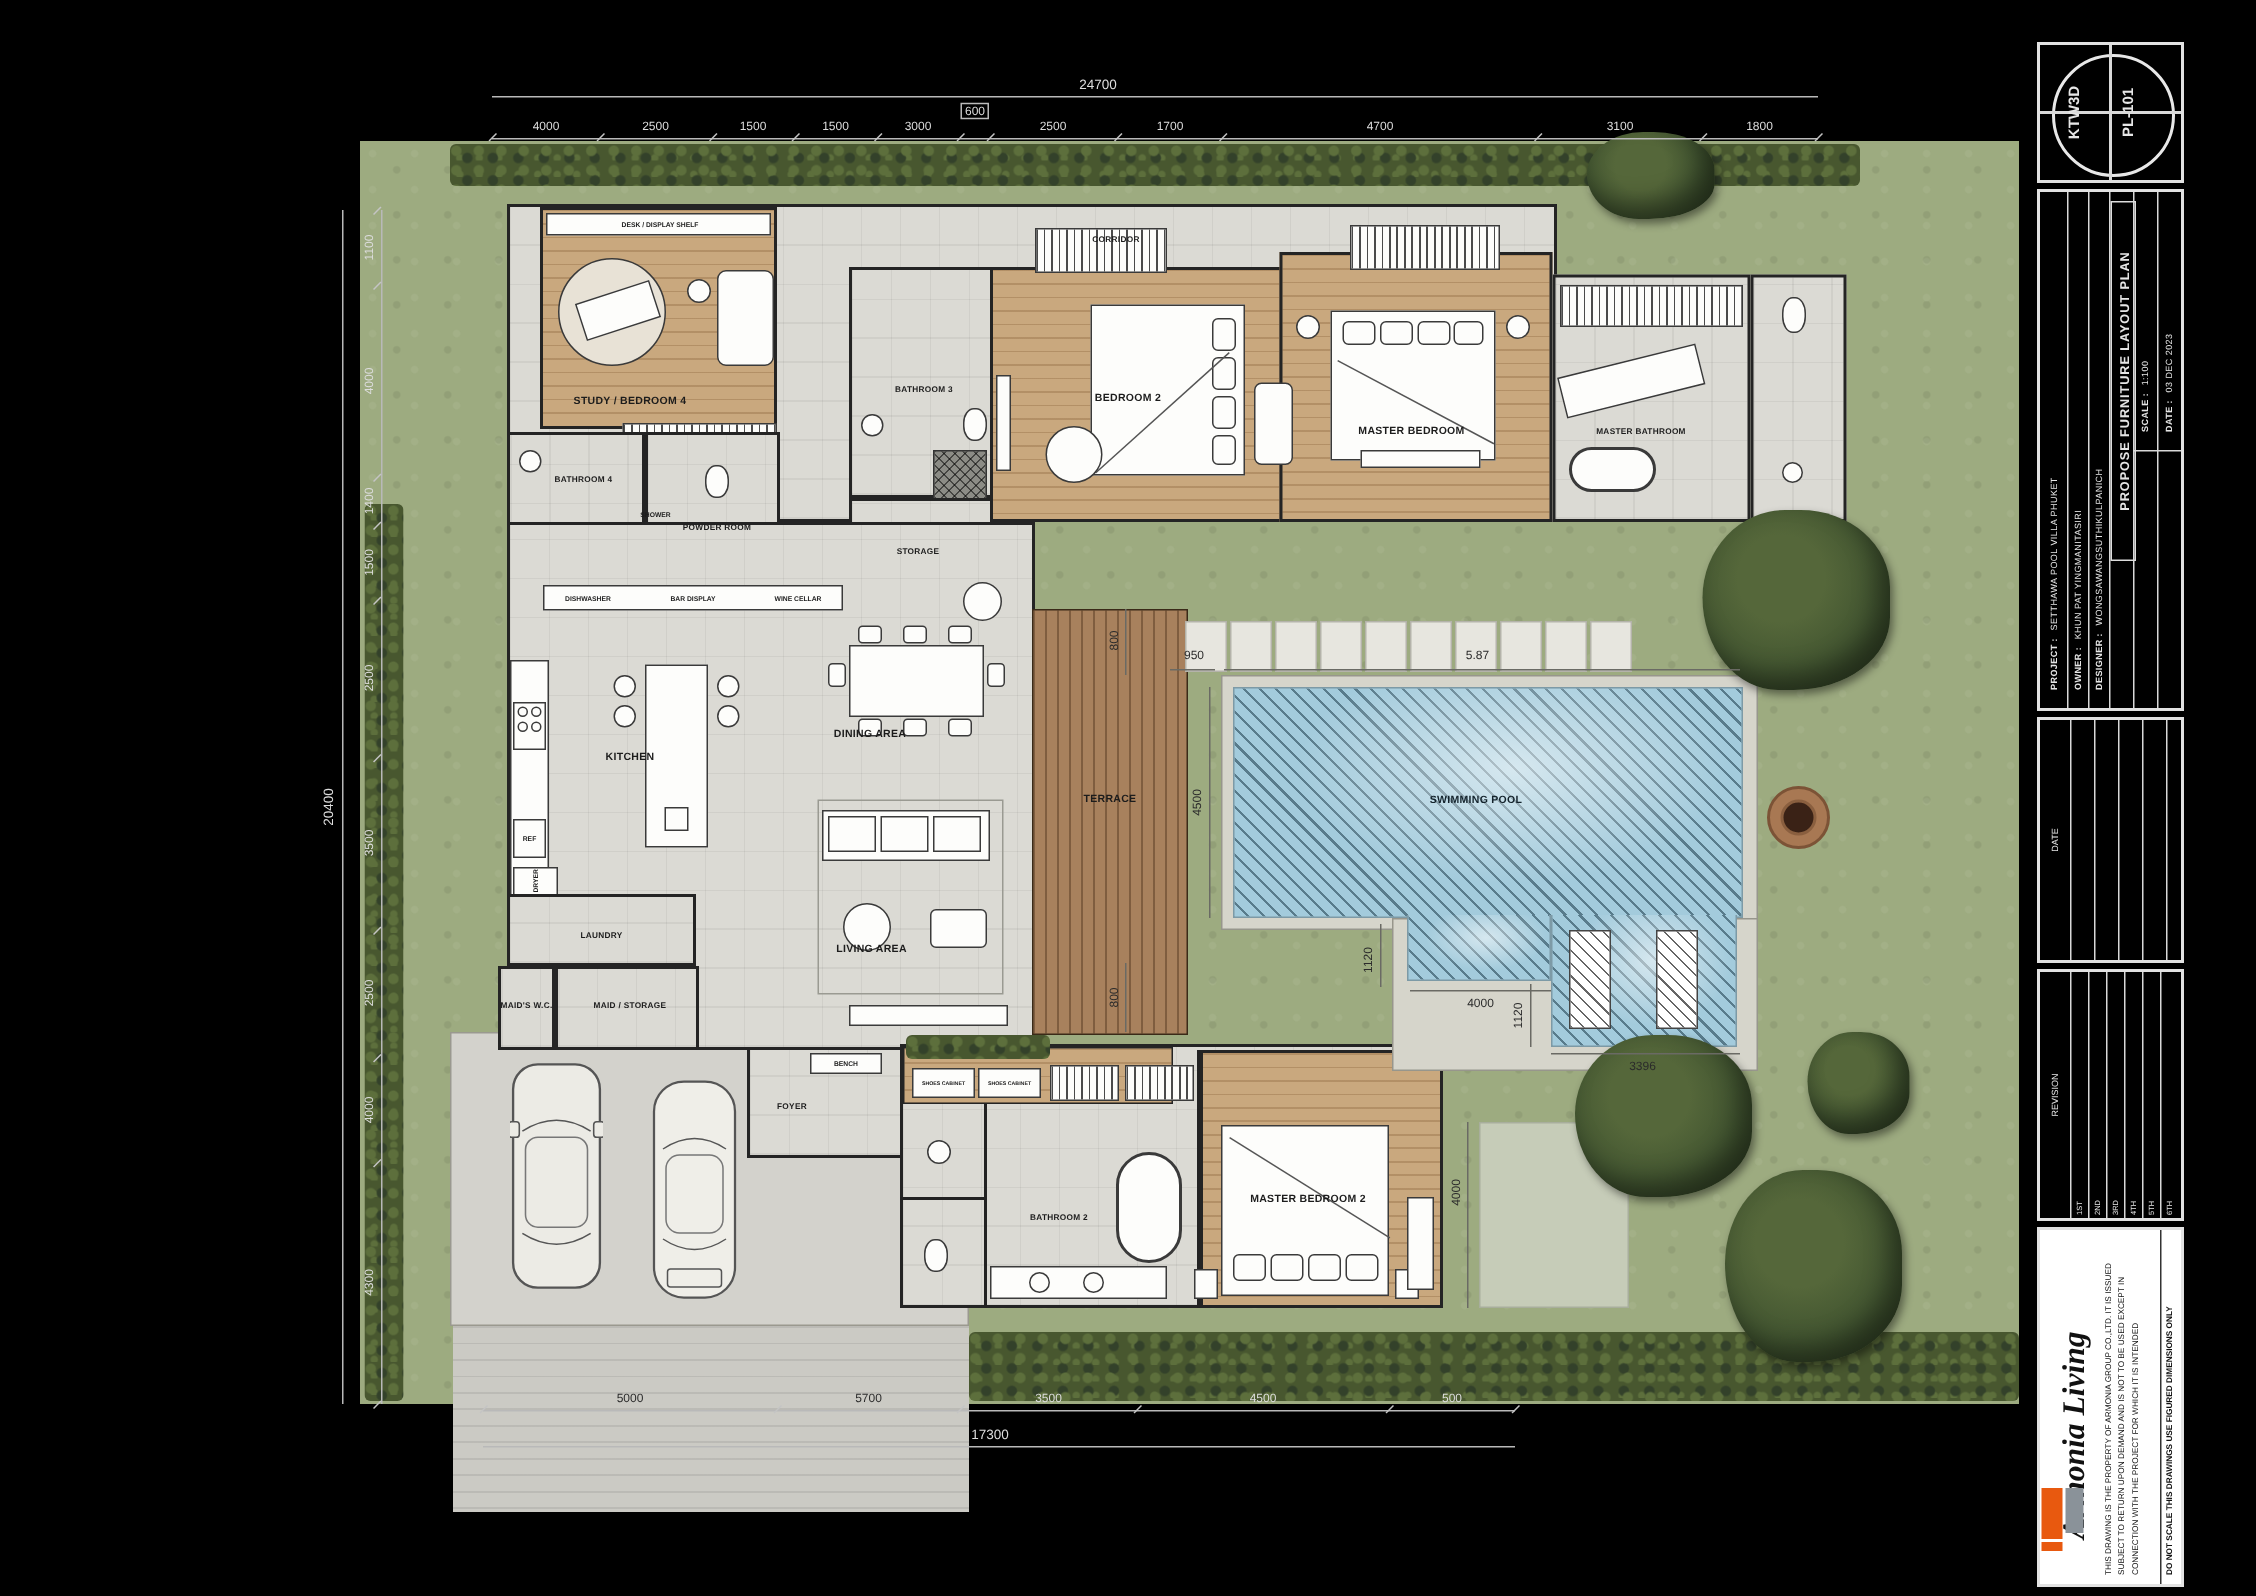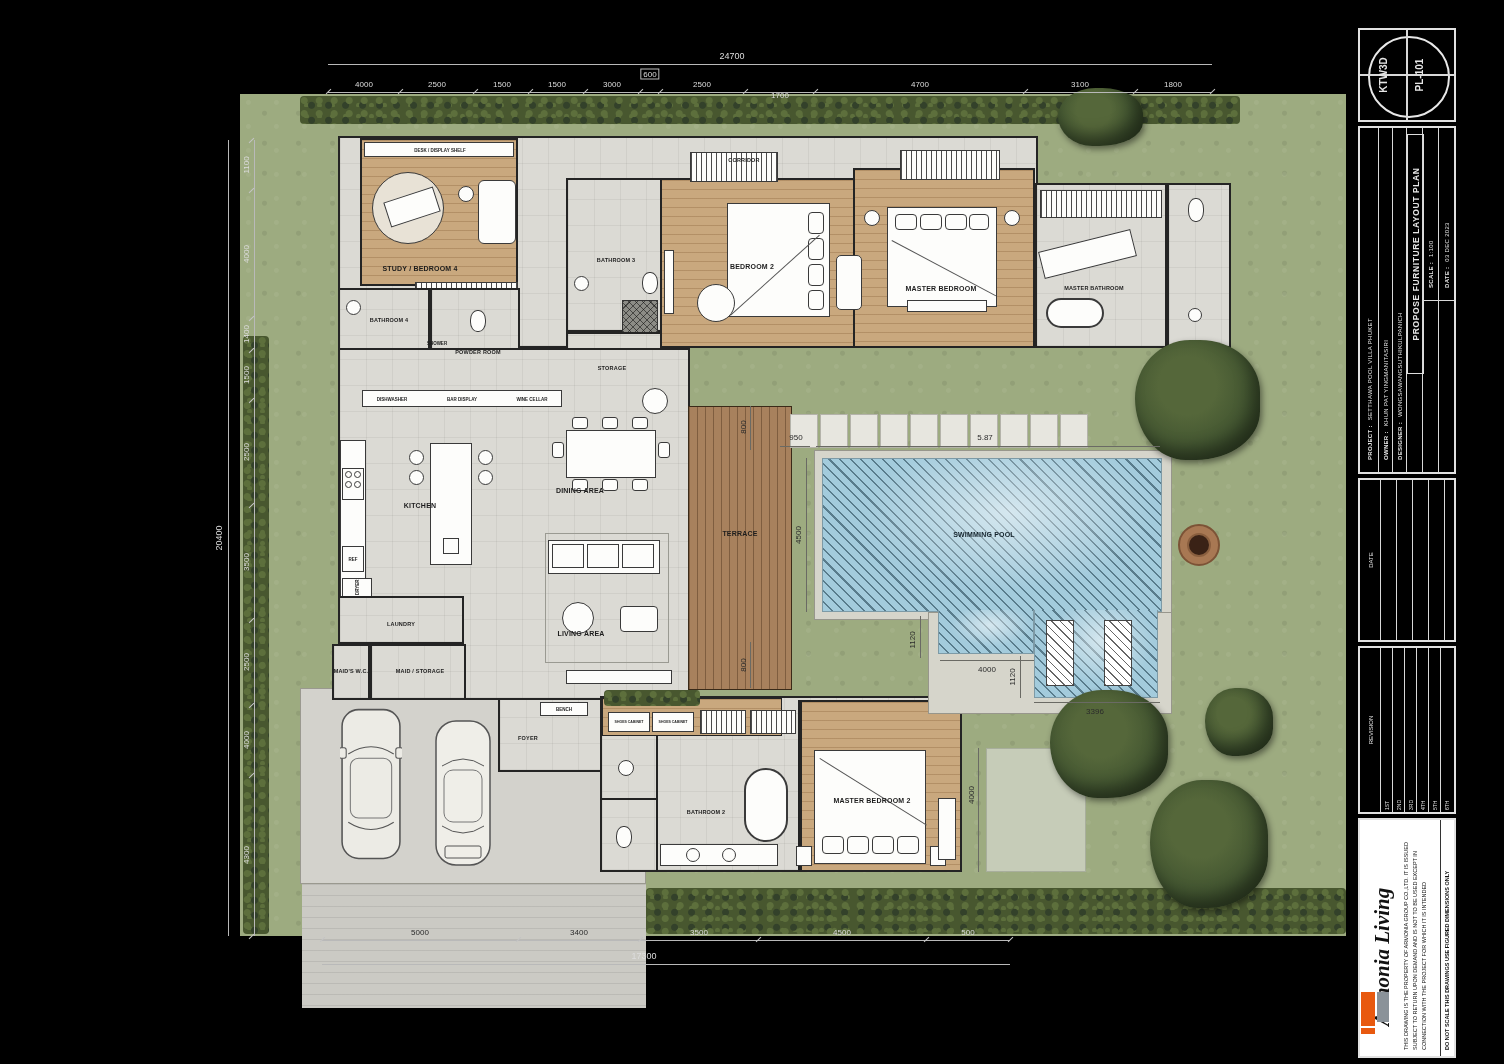--- a/index.html
+++ b/index.html
@@ -313,21 +313,21 @@
   <div class="tk" style="left:1025px;top:88px"></div>
   <div class="tk" style="left:1135px;top:88px"></div>
   <div class="tk" style="left:1212px;top:88px"></div>
   <div class="dim" style="left:364px;top:84px">4000</div>
   <div class="dim" style="left:437px;top:84px">2500</div>
   <div class="dim" style="left:502px;top:84px">1500</div>
   <div class="dim" style="left:557px;top:84px">1500</div>
   <div class="dim" style="left:612px;top:84px">3000</div>
   <div class="dim boxed" style="left:650px;top:74px">600</div>
   <div class="dim" style="left:702px;top:84px">2500</div>
-  <div class="dim" style="left:780px;top:95px">1700</div>
+  <div class="dim" style="left:780px;top:84px">1700</div>
   <div class="dim" style="left:920px;top:84px">4700</div>
   <div class="dim" style="left:1080px;top:84px">3100</div>
   <div class="dim" style="left:1173px;top:84px">1800</div>
 
   <div class="dline" style="left:228px;top:140px;width:1px;height:796px"></div>
   <div class="dim big rot" style="left:219px;top:538px">20400</div>
   <div class="dline" style="left:254px;top:140px;width:1px;height:796px"></div>
   <div class="tk" style="left:251px;top:137px"></div>
   <div class="tk" style="left:251px;top:187px"></div>
   <div class="tk" style="left:251px;top:315px"></div>
@@ -349,26 +349,26 @@
   <div class="dim rot" style="left:246px;top:855px">4300</div>
 
   <div class="dline" style="left:322px;top:940px;width:688px;height:1px"></div>
   <div class="tk" style="left:322px;top:936px"></div>
   <div class="tk" style="left:518px;top:936px"></div>
   <div class="tk" style="left:640px;top:936px"></div>
   <div class="tk" style="left:758px;top:936px"></div>
   <div class="tk" style="left:926px;top:936px"></div>
   <div class="tk" style="left:1010px;top:936px"></div>
   <div class="dim dark" style="left:420px;top:932px">5000</div>
-  <div class="dim dark" style="left:579px;top:932px">3400</div>
+  <div class="dim dark" style="left:579px;top:932px">5700</div>
   <div class="dim" style="left:699px;top:932px">3500</div>
   <div class="dim" style="left:842px;top:932px">4500</div>
   <div class="dim" style="left:968px;top:932px">500</div>
   <div class="dline" style="left:322px;top:964px;width:688px;height:1px"></div>
-  <div class="dim big" style="left:644px;top:956px">17300</div>
+  <div class="dim big" style="left:660px;top:956px">17300</div>
 
   <div class="dline dark" style="left:780px;top:446px;width:30px;height:1px"></div>
   <div class="dim dark" style="left:796px;top:437px">950</div>
   <div class="dline dark" style="left:816px;top:446px;width:344px;height:1px"></div>
   <div class="dim dark" style="left:985px;top:437px">5.87</div>
   <div class="dline dark" style="left:806px;top:458px;width:1px;height:154px"></div>
   <div class="dim dark rot" style="left:798px;top:535px">4500</div>
   <div class="dline dark" style="left:750px;top:406px;width:1px;height:44px"></div>
   <div class="dim dark rot" style="left:743px;top:427px">800</div>
   <div class="dline dark" style="left:750px;top:642px;width:1px;height:46px"></div>

